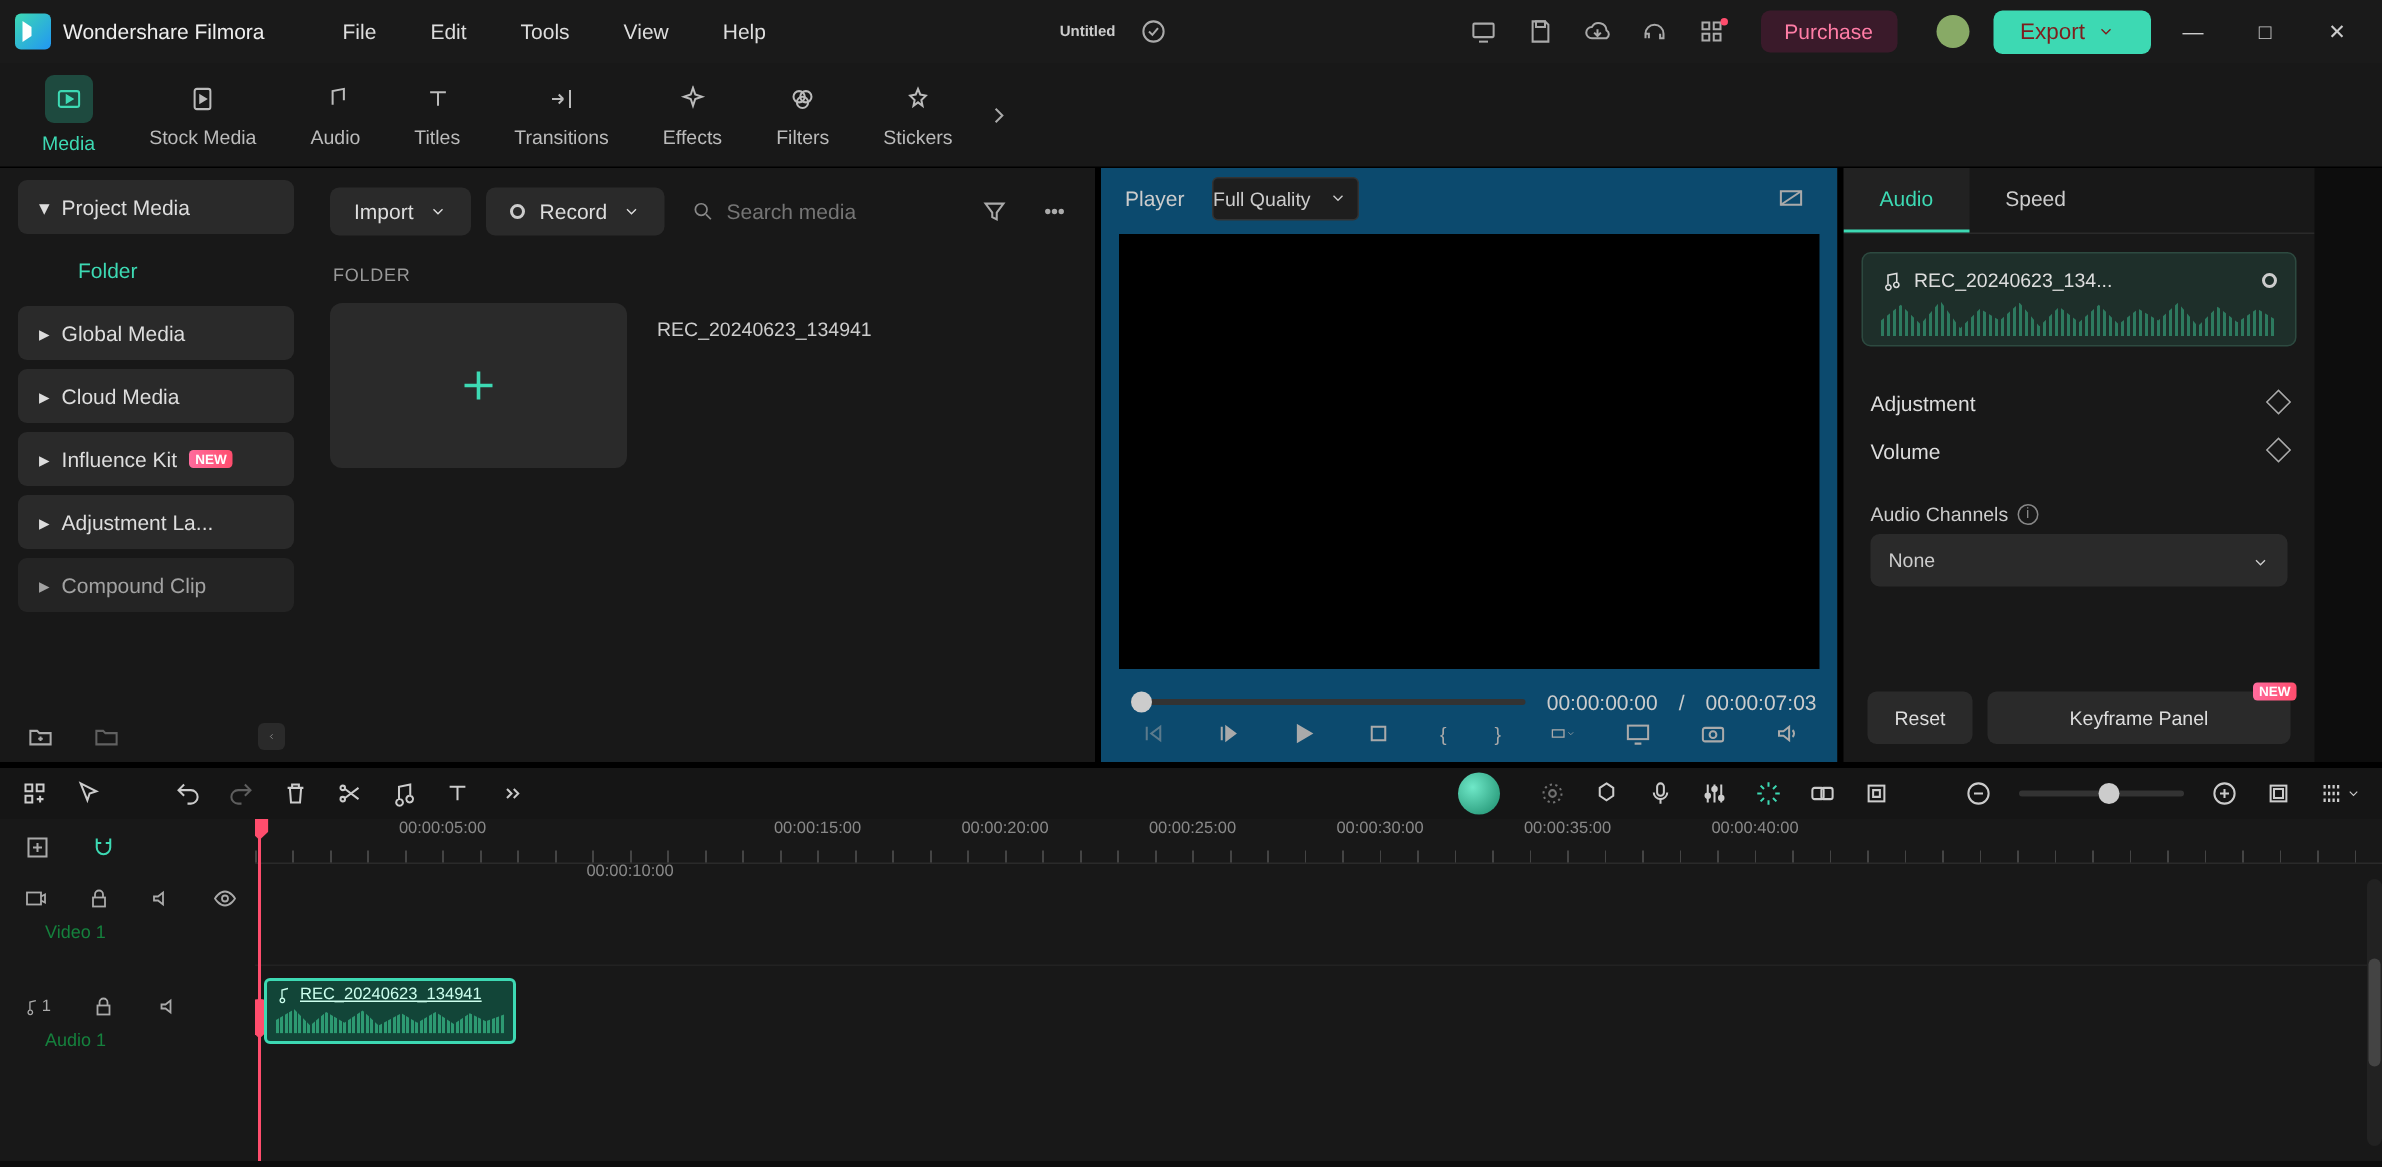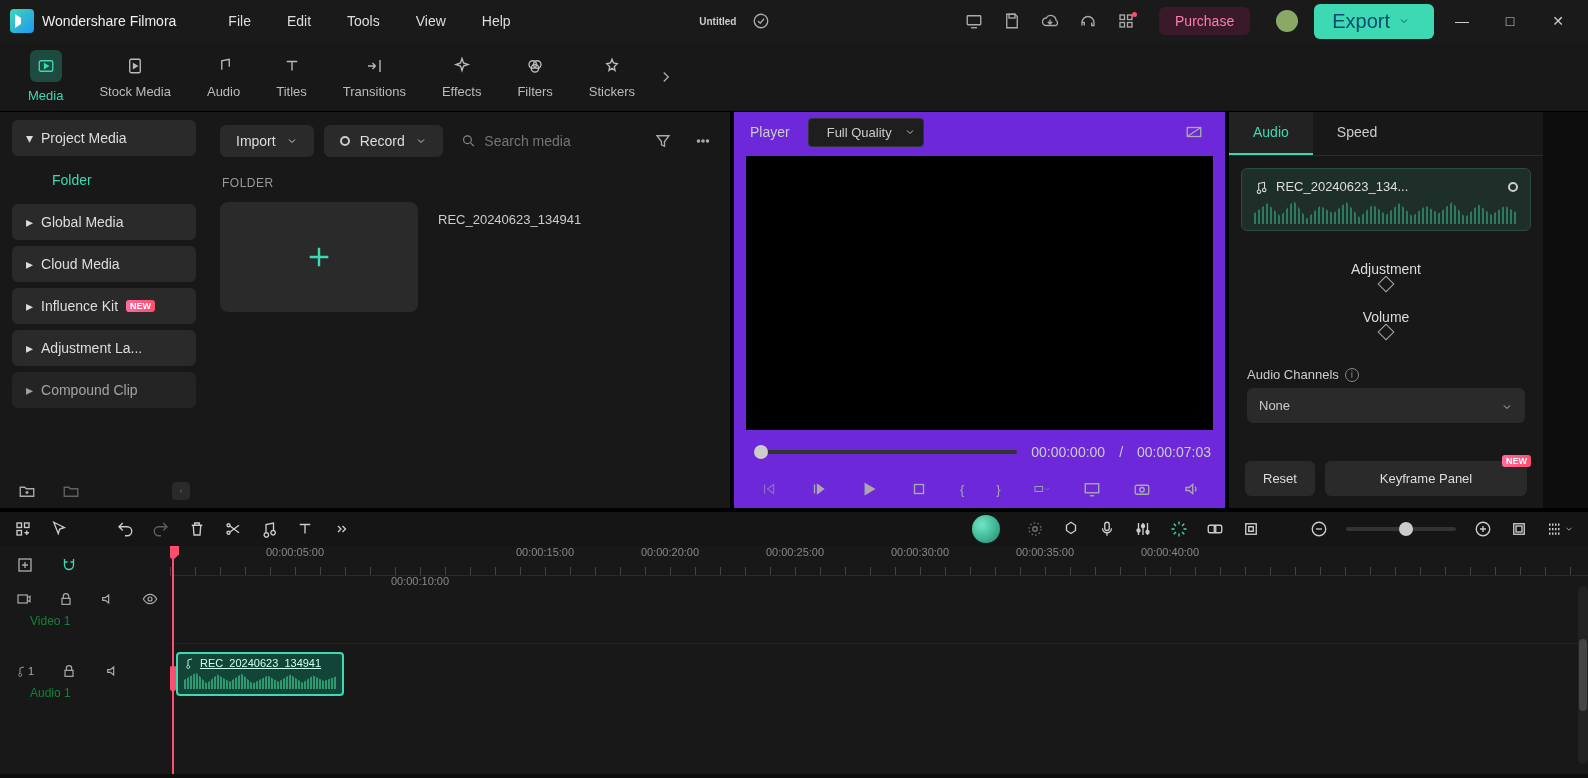--- a/index.html
+++ b/index.html
@@ -7,21 +7,21 @@
 .titlebar { height:42px; background:#1a1a1a; display:flex; align-items:center; padding:0 10px; gap:8px; }
 .logo { width:24px; height:24px; background:linear-gradient(135deg,#3dd9b3,#2196f3); border-radius:4px; position:relative; }
 .logo::after{content:"";position:absolute;inset:5px;border-left:6px solid #fff;border-top:4px solid transparent;border-bottom:4px solid transparent;}
 .appname { color:#eee; font-size:14px; margin-right:30px; }
 .menuitem { padding:6px 14px; color:#ddd; font-size:14px; cursor:pointer; }
 .spacer { flex:1; }
 .docname { color:#ccc; font-size:10px; margin-right:8px; display:flex; align-items:center; gap:10px;font-weight:bold;}
 .tb-ico { width:18px; height:18px; color:#aaa; display:flex; align-items:center; justify-content:center; cursor:pointer; margin:0 6px;}
 .purchase { background:#3a1a2a; color:#ff7da6; padding:6px 16px; border-radius:6px; margin:0 10px; cursor:pointer; font-size:14px;}
 .avatar { width:22px; height:22px; border-radius:50%; background:#8a6; margin:0 8px;}
-.export { background:#3dd9b3; color:#0c4a6e; padding:6px 24px 6px 18px; border-radius:6px; font-weight:500; cursor:pointer; display:flex; align-items:center; gap:8px; font-size:20px;}
+.export { background:#3dd9b3; color:#7f1d1d; padding:6px 24px 6px 18px; border-radius:6px; font-weight:500; cursor:pointer; display:flex; align-items:center; gap:8px; font-size:15px;}
 .winbtn { width:40px; text-align:center; color:#ccc; font-size:14px; cursor:pointer;}
 .dot{position:absolute;top:0;right:-2px;width:5px;height:5px;background:#ff4d6d;border-radius:50%;}
 
 .toolbar { height:70px; background:#181818; display:flex; align-items:center; padding:0 10px; border-bottom:1px solid #000;}
 .tool { display:flex; flex-direction:column; align-items:center; gap:6px; padding:0 18px; color:#bbb; font-size:13px; cursor:pointer;}
 .tool.active { color:#3dd9b3; }
 .tool .ico { width:24px; height:24px; display:flex; align-items:center; justify-content:center;}
 .tool.active .ico { background:#1e4a3f; border-radius:6px; padding:4px; box-sizing:content-box;}
 
 .mainrow { display:flex; height:396px; }
@@ -41,44 +41,44 @@
 .grid { display:flex; gap:20px; }
 .card { width:198px; }
 .thumb { height:110px; background:#2a2a2a; border-radius:8px; display:flex; align-items:center; justify-content:center; position:relative;}
 .thumb.sel { border:2px solid #3dd9b3; }
 .thumb .dur { position:absolute; top:8px; right:10px; color:#fff; font-size:12px;}
 .thumb .check { position:absolute; bottom:8px; right:8px; width:22px; height:22px; background:#3dd9b3; border-radius:50%; display:flex; align-items:center; justify-content:center; color:#000; font-weight:bold;}
 .thumb .mini-ico{position:absolute;bottom:8px;left:8px;color:#ccc;}
 .musicbox{width:60px;height:50px;background:#3a3a3a;border-radius:6px;display:flex;align-items:center;justify-content:center;color:#888;}
 .card-lbl { color:#ccc; padding-top:10px; font-size:13px;}
 
-.preview { width:495px; background:#6d28d9; border-left:4px solid #000; display:flex; flex-direction:column;}
+.preview { width:495px; background:#0c4a6e; border-left:4px solid #000; display:flex; flex-direction:column;}
 .phead { height:40px; display:flex; align-items:center; padding:0 16px; gap:18px;}
-.phead select{background:#1e1e1e;border:1px solid #333;color:#ccc;padding:6px 30px 6px 18px;border-radius:4px;font-size:13px;appearance:none;}
+.phead select{background:#1e1e1e;border:1px solid #333;color:#ccc;padding:6px 30px 6px 0;border-radius:4px;font-size:13px;appearance:none;}
 .pcanvas { flex:1; background:#000; margin:4px 12px;}
 .pctrl { padding:10px 14px; }
-.pseek { display:flex; align-items:center; gap:14px; margin-bottom:20px;}
+.pseek { display:flex; align-items:center; gap:14px; margin-bottom:4px;}
 .pseek .track{flex:1;height:4px;background:#333;border-radius:2px;position:relative;margin-left:6px;}
 .pseek .thumb-dot{position:absolute;left:0;top:-5px;width:14px;height:14px;background:#ccc;border-radius:50%;}
 .pseek .time{color:#ccc;font-size:14px;}
 .pbtns { display:flex; align-items:center; gap:20px; padding:0 6px;}
 .pbtns .grp2{margin-left:auto;display:flex;gap:20px;}
 
 .inspector { width:318px; background:#181818; border-left:4px solid #000; overflow:hidden; display:flex; flex-direction:column;}
 .tabs { display:flex; height:44px; border-bottom:1px solid #2a2a2a;}
 .tab { padding:12px 24px; color:#ccc; cursor:pointer; font-size:14px;}
 .tab.active { color:#3dd9b3; background:#222; border-bottom:2px solid #3dd9b3;}
 .clipchip { margin:12px; padding:10px 12px 6px; background:#1e2f2a; border:1px solid #2d4a40; border-radius:6px; }
 .clipchip .row1{display:flex;align-items:center;gap:8px;color:#ddd;font-size:13px;}
 .wave { height:26px; margin-top:4px; background:repeating-linear-gradient(90deg,#2d7a5f 0 2px,transparent 2px 4px); clip-path:polygon(0 60%,5% 20%,10% 70%,15% 10%,20% 80%,25% 30%,30% 60%,35% 15%,40% 75%,45% 25%,50% 65%,55% 20%,60% 70%,65% 30%,70% 60%,75% 15%,80% 75%,85% 25%,90% 65%,95% 30%,100% 60%,100% 100%,0 100%);}
 .insp-body { flex:1; overflow-y:auto; padding:6px 18px 12px;}
 .insp-body::-webkit-scrollbar{width:6px;}
 .insp-body::-webkit-scrollbar-thumb{background:#333;}
 .prop { padding:12px 0 4px; }
-.prop-h { display:flex; align-items:center; justify-content:space-between; color:#ddd; font-size:14px; font-weight:500;flex-direction:column;}
+.prop-h { display:flex; align-items:center; justify-content:space-between; color:#ddd; font-size:14px; font-weight:500;}
 .prop-lbl{color:#ccc;font-size:13px;padding:10px 0 6px;display:flex;align-items:center;gap:6px;}
 .slider{height:4px;background:#333;border-radius:2px;position:relative;margin:8px 0;}
 .slider .knob{position:absolute;top:-5px;width:14px;height:14px;background:#ccc;border-radius:50%;}
 .valrow{display:flex;align-items:center;gap:10px;}
 .valrow .slider{flex:1;}
 .vbox{background:#2a2a2a;padding:6px 10px;border-radius:4px;color:#ccc;font-size:13px;min-width:54px;text-align:center;}
 .unit{color:#888;font-size:13px;min-width:16px;}
 .toggle{width:30px;height:16px;background:#444;border-radius:10px;position:relative;cursor:pointer;}
 .toggle .kn{position:absolute;right:1px;top:1px;width:14px;height:14px;background:#888;border-radius:50%;}
 .selbox{background:#2a2a2a;padding:10px 12px;border-radius:6px;color:#ccc;display:flex;justify-content:space-between;align-items:flex-end;cursor:pointer;font-size:13px;}

